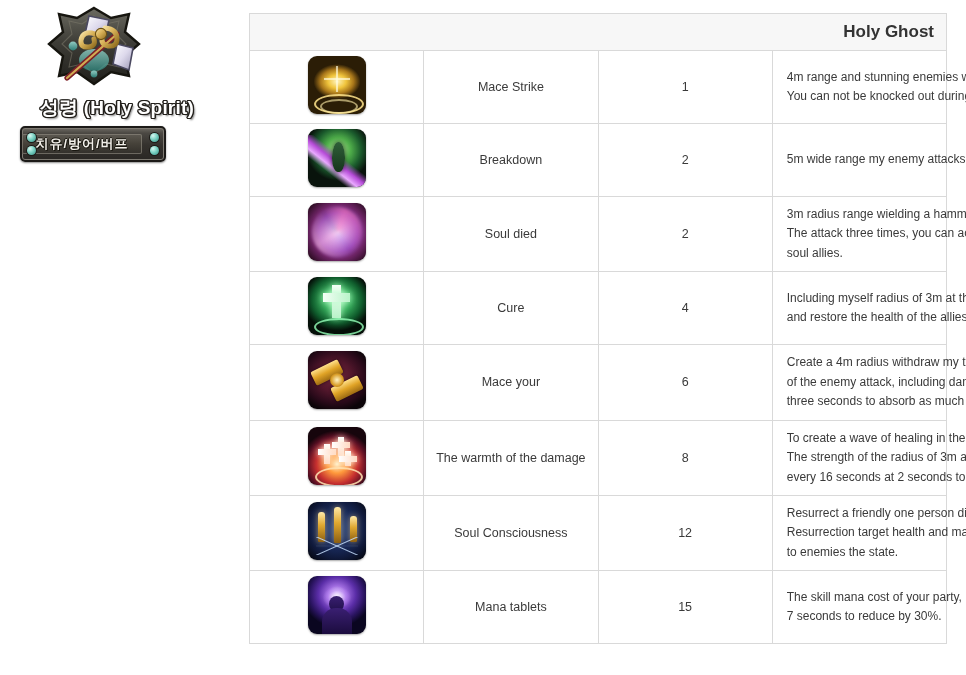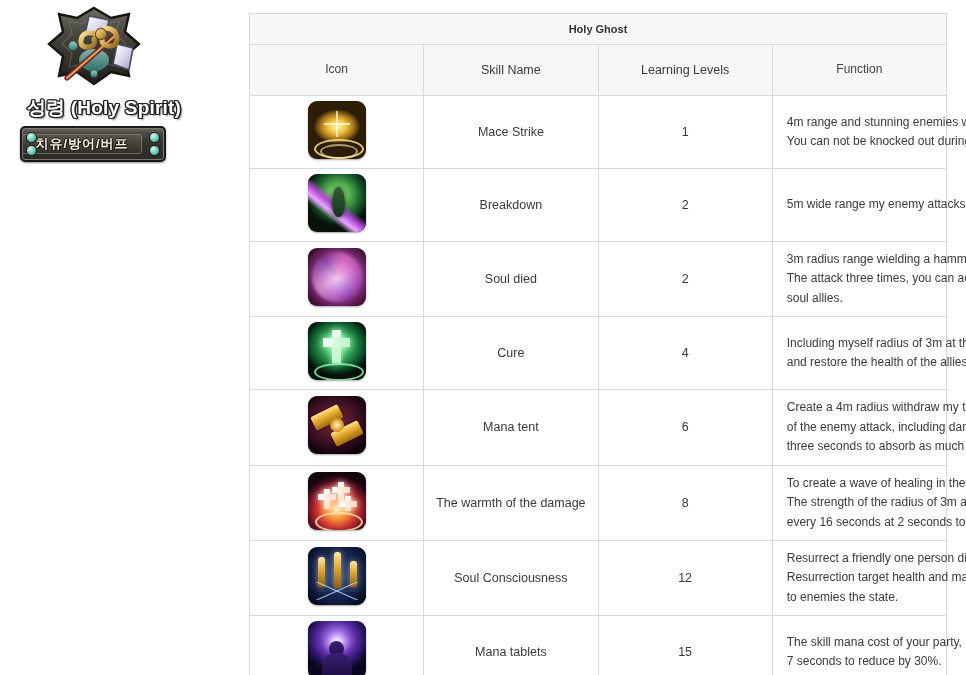--- a/index.html
+++ b/index.html
@@ -32,21 +32,21 @@
     width: 122px;
     height: 100px;
   }
 
   
   .class-title {
     position: absolute;
     left: 14px;
     top: 95px;
     width: 180px;
-    text-align: center;
+    text-align: right;
     font-size: 19px;
     font-weight: bold;
     color: #ffffff;
     letter-spacing: 0.2px;
     text-shadow:
        1.4px 0 0 #23201c, -1.4px 0 0 #23201c,
        0 1.4px 0 #23201c, 0 -1.4px 0 #23201c,
        1px 1px 0 #23201c, -1px 1px 0 #23201c,
        1px -1px 0 #23201c, -1px -1px 0 #23201c,
        2px 2px 2px rgba(0,0,0,.5);
@@ -113,23 +113,23 @@
     width: 698px;
     table-layout: fixed;
   }
   table.skill-table th,
   table.skill-table td {
     border: 1px solid #d9d9d9;
     vertical-align: middle;
   }
   .tbl-caption-cell {
     background: #f7f7f7;
-    text-align: center;
+    text-align: right;
     padding: 8px 12px;
-    font-size: 11px;
+    font-size: 17px;
     font-weight: bold;
     color: #333333;
     height: 14px;
   }
   .col-head {
     background: #f7f7f7;
     font-size: 12px;
     font-weight: normal;
     color: #444444;
     text-align: center;
@@ -377,26 +377,20 @@
     </div>
   </div>
 </div>
 
 <div id="skill-table-wrap">
   <table class="skill-table">
     <thead>
       <tr>
         <th class="tbl-caption-cell" colspan="4">Holy Ghost</th>
       </tr>
-      <tr>
-        <th class="col-head cell-icon">Icon</th>
-        <th class="col-head cell-name">Skill Name</th>
-        <th class="col-head cell-level">Learning Levels</th>
-        <th class="col-head">Function</th>
-      </tr>
     </thead>
     <tbody>
 
       <tr>
         <td class="cell-icon">
           <span class="skill-icon ic-mace-strike">
             <span class="star"></span><span class="ring"></span><span class="ring2"></span>
           </span>
         </td>
         <td class="cell-name">Mace Strike</td>
@@ -448,21 +442,21 @@
           <span class="fn-line">and restore the health of the allies.</span>
         </td>
       </tr>
 
       <tr>
         <td class="cell-icon">
           <span class="skill-icon ic-mace-tent">
             <span class="ham a"></span><span class="ham b"></span><span class="hub"></span>
           </span>
         </td>
-        <td class="cell-name">Mana tent</td>
+        <td class="cell-name">Mace your</td>
         <td class="cell-level">6</td>
         <td class="cell-func">
           <span class="fn-line">Create a 4m radius withdraw my tent at a specified position</span>
           <span class="fn-line">of the enemy attack, including damage to the party himself</span>
           <span class="fn-line">three seconds to absorb as much as 50%.</span>
         </td>
       </tr>
 
       <tr>
         <td class="cell-icon">

